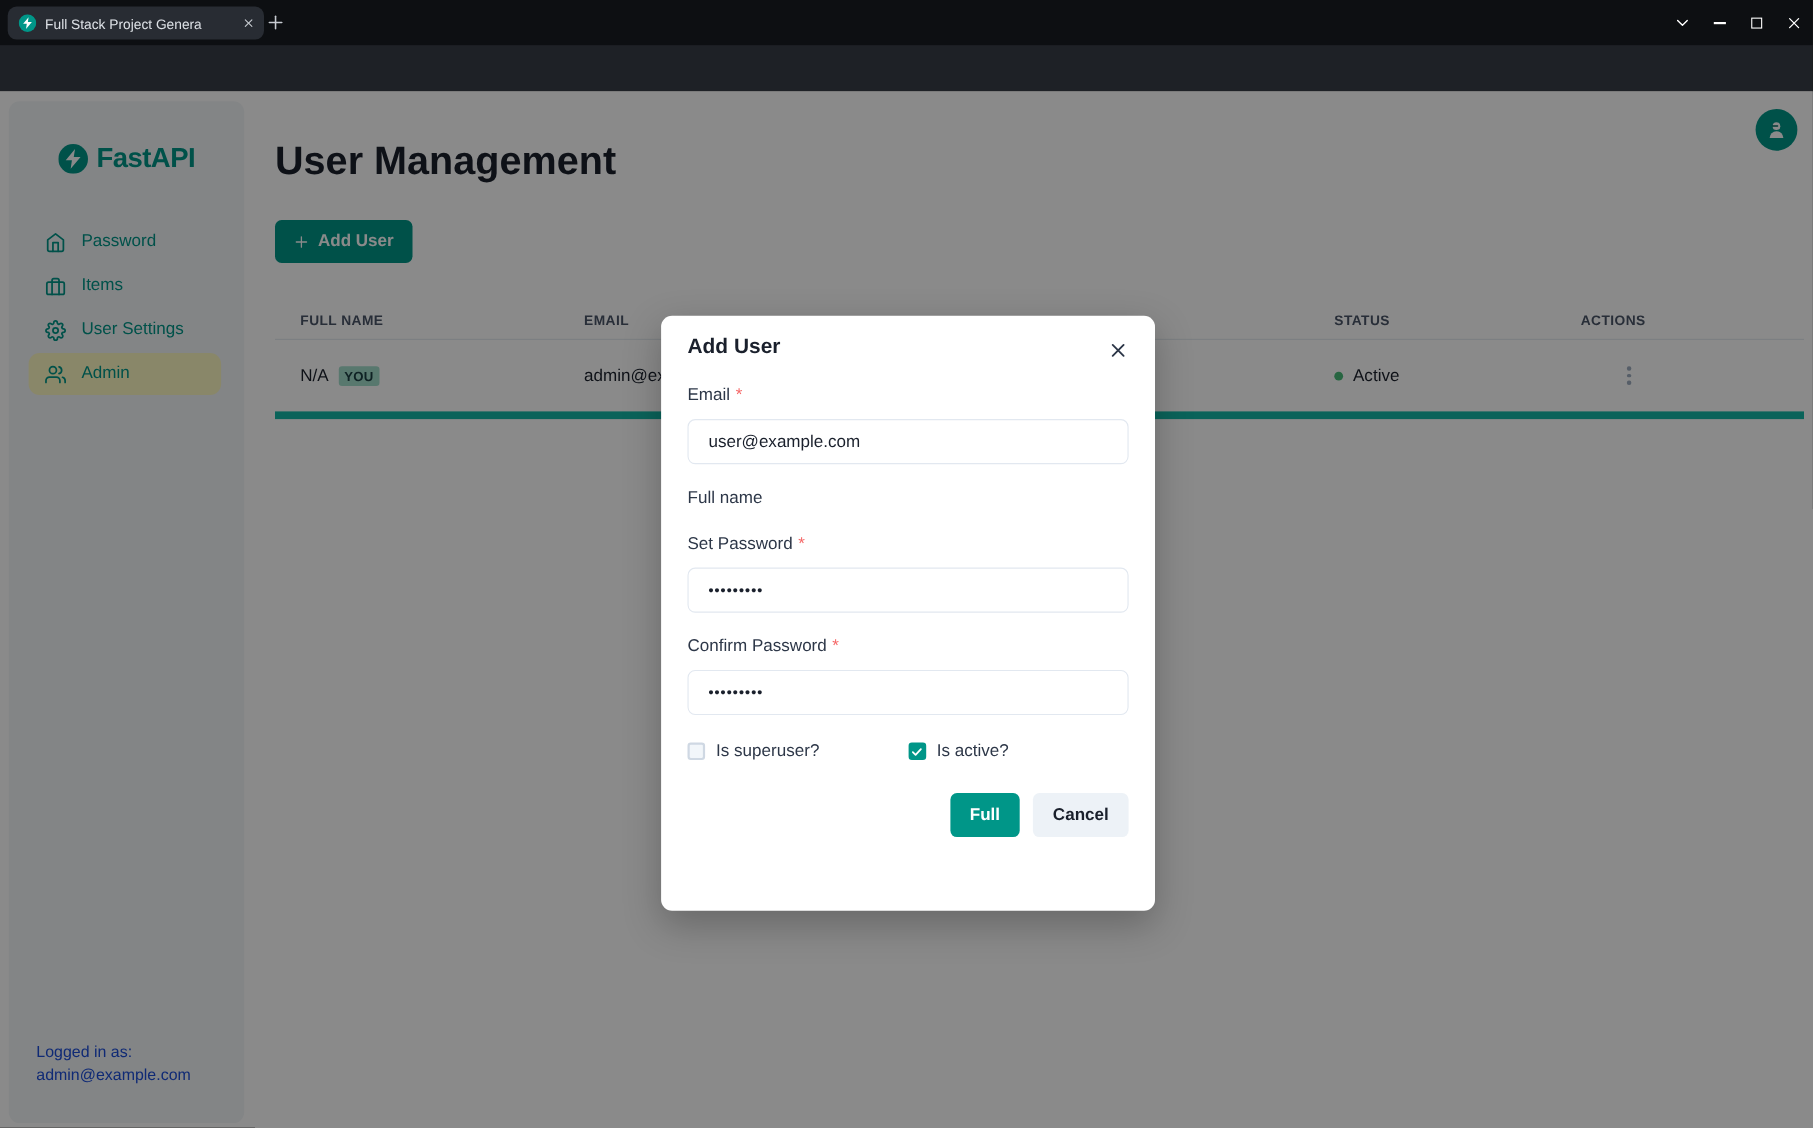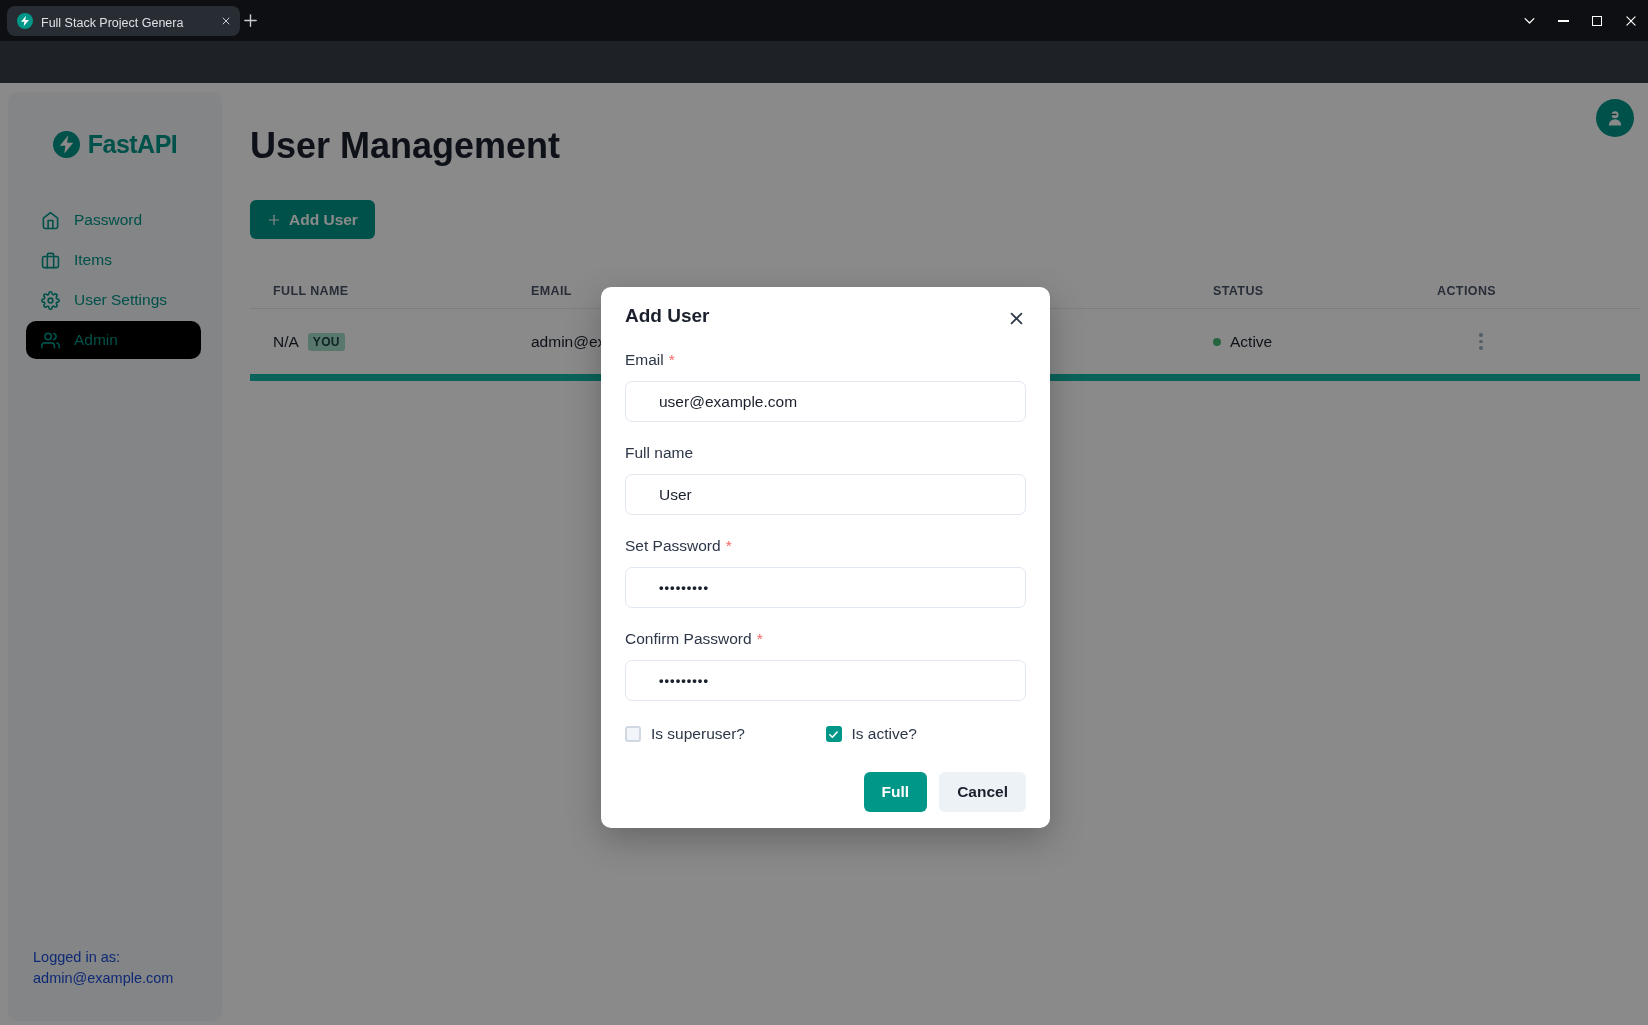--- a/index.html
+++ b/index.html
@@ -45,21 +45,21 @@
   
   .page { position:absolute; left:0; top:83px; width:1648px; height:942px; background:#ffffff; }
 
   .sidebar { position:absolute; left:8px; top:9px; width:214px; height:929px;
              background:#f2f5f8; border-radius:10px; }
   .logo { display:flex; align-items:center; justify-content:center; gap:8px; margin-top:38px; }
   .logo-text { color:var(--accent); font-size:25px; font-weight:600; letter-spacing:-0.5px; }
   .nav { margin-top:42px; padding:0 21px 0 18px; }
   .nav-item { display:flex; align-items:center; height:38px; margin-bottom:2px; border-radius:10px;
               color:var(--accent); padding-left:15px; }
-  .nav-item.active { background:#000000;text-align:center; }
+  .nav-item.active { background:#fef9c3;text-align:center; }
   .nav-label { font-size:15.5px; margin-left:14px; }
   .sidebar-footer { position:absolute; left:25px; bottom:32px; font-size:14.5px; color:#1d4ed8; line-height:21px; }
 
   .main { position:absolute; left:222px; top:0; right:0; bottom:0; }
   .page-title { position:absolute; left:28px; top:42px; font-size:36px; font-weight:700; color:#1a202c; }
   .add-user-btn { position:absolute; left:28px; top:117px; height:39px; padding:0 17px;
                   background:var(--accent); border:none; border-radius:6px; color:#fff;
                   font-size:15.5px; font-weight:600; display:flex; align-items:center; gap:8px;
                   font-family:"Liberation Sans", sans-serif; }
   .avatar-btn { position:absolute; right:14px; top:16px; width:38px; height:38px; border-radius:50%;
@@ -83,21 +83,21 @@
   .modal { position:absolute; left:601px; top:204px; width:449px; height:541px; background:#fff;
            border-radius:10px; z-index:10; box-shadow:0 12px 34px rgba(0,0,0,0.25);
            padding:16px 24px; }
   .modal-title { font-size:19px; font-weight:700; color:#1a202c; height:26px; display:flex; align-items:center; }
   .modal-close { position:absolute; top:17px; right:20px; color:#2d3748; background:none; border:none;
                  width:28px; height:28px; display:flex; align-items:center; justify-content:center; }
   .field { margin-top:20px; }
   .field-label { font-size:15.5px; color:#2d3748; height:22px; display:flex; align-items:center; }
   .req { color:var(--required); margin-left:5px; }
   .field input { margin-top:10px; width:100%; height:41px; border:1px solid #e2e8f0; border-radius:7px;
-                 padding:0 33px; font-size:15.5px; color:#1a202c; outline:none;
+                 padding:0 18px; font-size:15.5px; color:#1a202c; outline:none;
                  font-family:"Liberation Sans", sans-serif; }
   .field input.mask { font-size:13px; letter-spacing:1px; font-weight:bold; }
   .checks { display:flex; margin-top:24px; }
   .check-item { display:flex; align-items:center; width:50%; }
   .checkbox { width:16px; height:16px; border-radius:3px; border:2px solid #cfd8e3; background:#f2f6fa;
               display:flex; align-items:center; justify-content:center; }
   .checkbox.checked { border-color:var(--accent); background:var(--accent); }
   .check-label { font-size:15.5px; color:#2d3748; margin-left:10px; }
   .modal-actions { display:flex; justify-content:flex-end; gap:12px; margin-top:29px; }
   .btn { height:40px; border:none; border-radius:6px; font-size:15.5px; font-weight:600;
@@ -350,21 +350,20 @@
           <span>Email</span>
           <span class="req">*</span>
         </div>
         <input type="text" value="user@example.com" style="">
       </div>
 
       <div class="field">
         <div class="field-label">
           <span>Full name</span>
         </div>
-        <input type="text" value="User" style="">
       </div>
 
       <div class="field">
         <div class="field-label">
           <span>Set Password</span>
           <span class="req">*</span>
         </div>
         <input type="text" class="mask" value="•••••••••" style="">
       </div>
 

